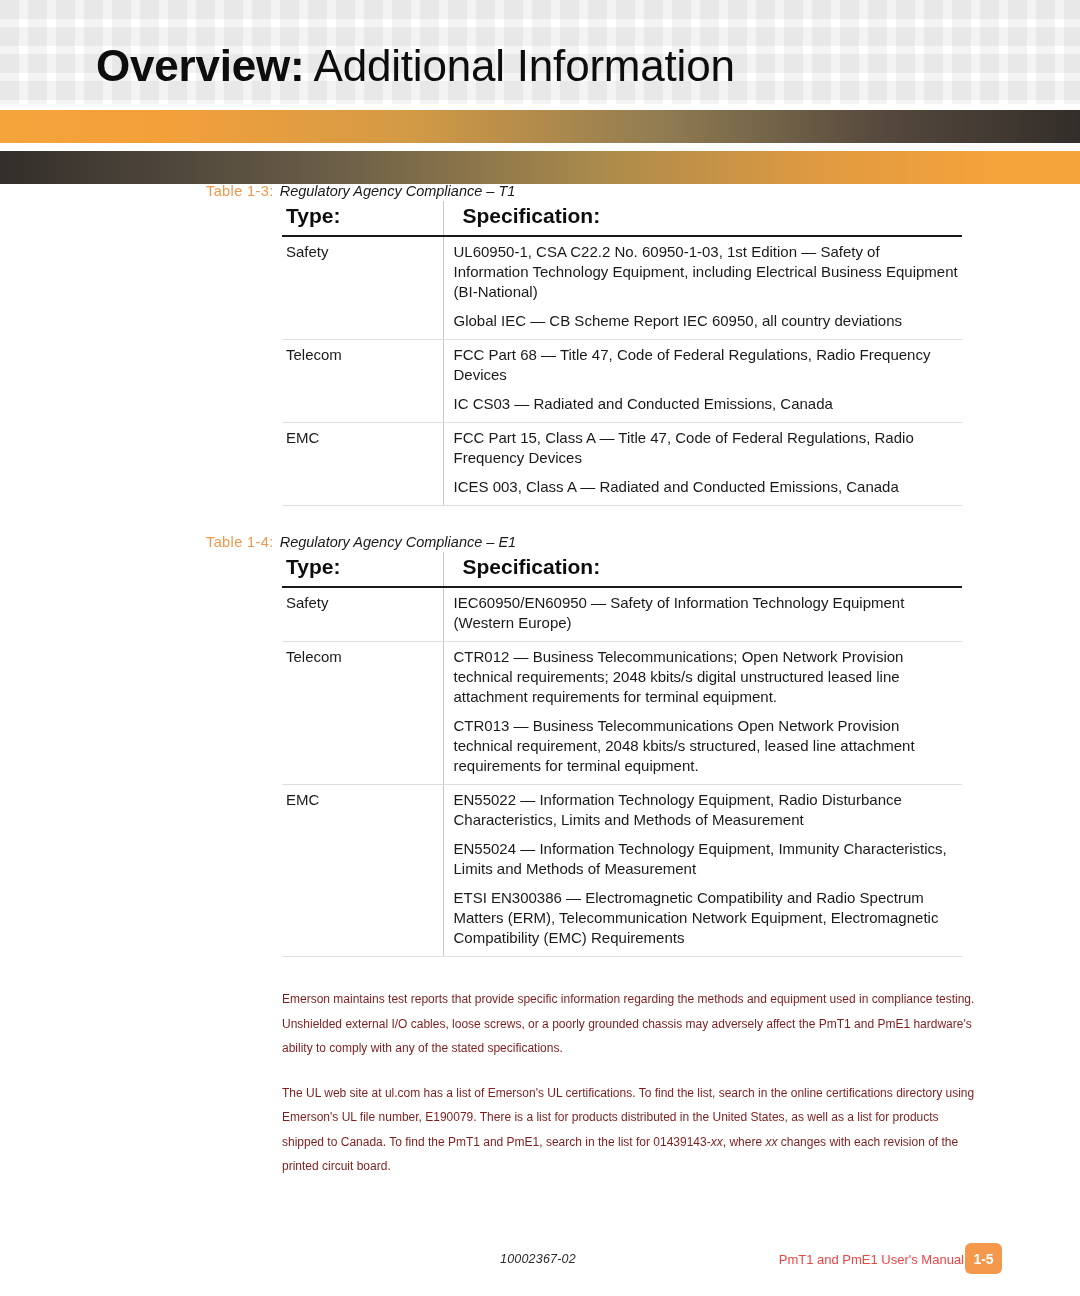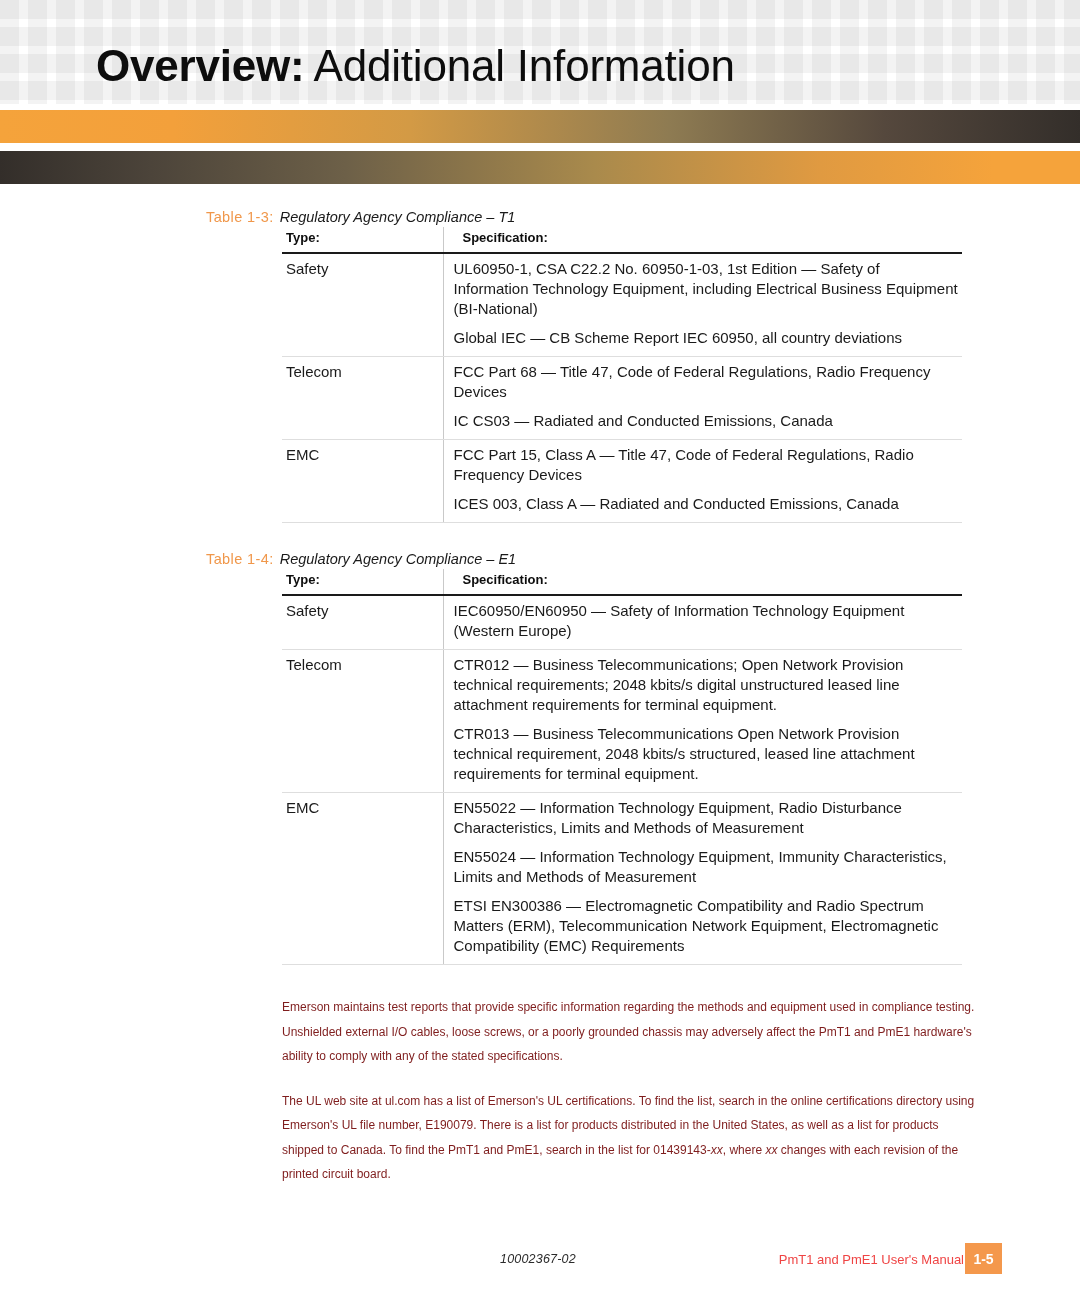--- a/index.html
+++ b/index.html
@@ -61,21 +61,21 @@
   .band-2 {
     top: 151px;
     height: 33px;
     background: linear-gradient(to right, #332e2a 0%, #4c443a 14%, #6d6048 32%, #a98a4c 55%, #e09a41 76%, #f5a33b 92%, #f5a33b 100%);
   }
 
   
   .content {
     position: absolute;
     left: 0;
-    top: 200px;
+    top: 174px;
     width: 922px;
   }
 
   .table-caption {
     position: relative;
     margin: 0 0 0 206px;
     font-size: 14.5px;
     line-height: 20px;
     white-space: nowrap;
   }
@@ -96,21 +96,21 @@
     border-collapse: collapse;
     table-layout: fixed;
     font-size: 15px;
   }
   table.spec-table col.c-type { width: 161px; }
   table.spec-table col.c-spec { width: 519px; }
 
   table.spec-table th {
     text-align: left;
     font-weight: bold;
-    font-size: 13px;
+    font-size: 21px;
     padding: 3px 0 7px 4px;
     vertical-align: bottom;
     border-bottom: 2.2px solid #1a1a1a;
     color: #0d0d0d;
   }
   table.spec-table th.th-spec {
     border-left: 1px solid #c9c9c9;
     padding-left: 19px;
   }
 
@@ -180,20 +180,21 @@
     top: 0px;
     width: 37px;
     height: 31px;
     background: #f4984c;
     color: #ffffff;
     font-weight: bold;
     font-size: 14px;
     display: flex;
     align-items: center;
     justify-content: center;
+    border-radius: 6px;
   }
   .ital { font-style: italic; }
 </style>
 </head>
 <body>
 
 <div class="header-block">
   <div class="header-pattern"></div>
   <div class="page-title">
     <span class="t-bold">Overview:</span><span class="t-reg">Additional Information</span>

